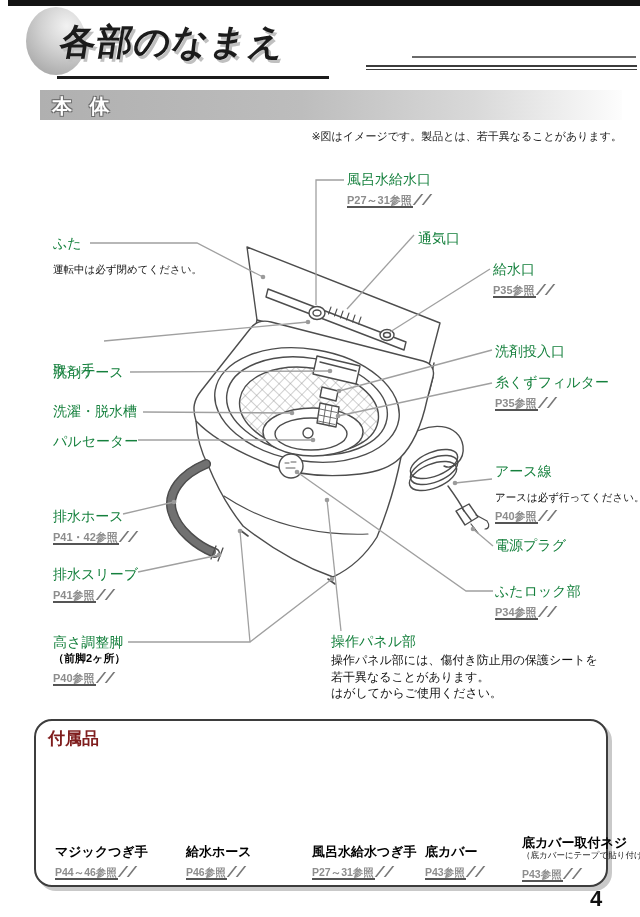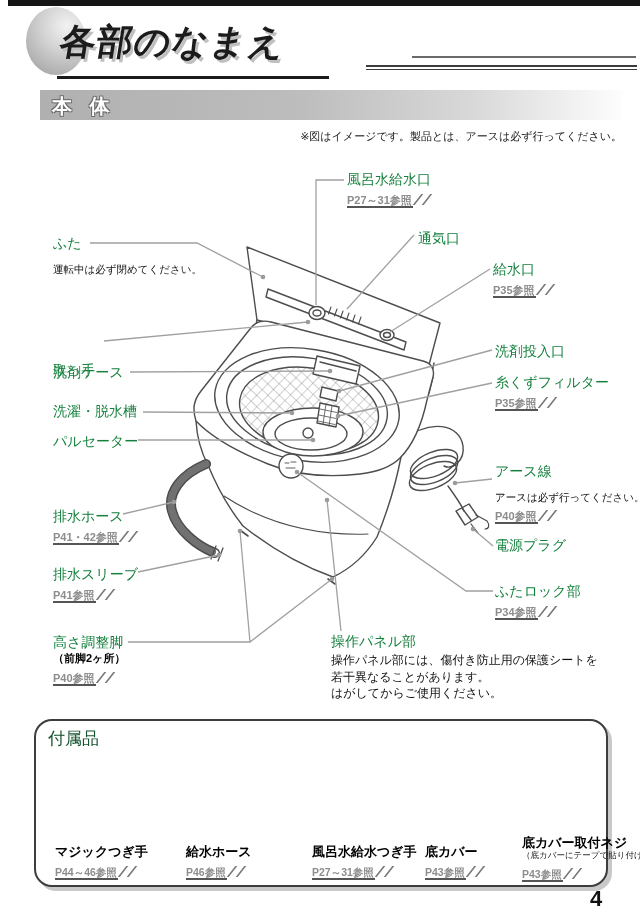--- a/index.html
+++ b/index.html
@@ -29,42 +29,42 @@
   .lbl .ds{font-size:10.5px;color:#111;white-space:nowrap;display:block;margin-top:12px;}
   .lbl .sb{font-size:11px;font-weight:700;color:#000;white-space:nowrap;display:block;margin-top:2px;}
   .reflink{display:inline-block;margin-top:3px;white-space:nowrap;}
   .reflink .rt{font-size:11px;font-weight:700;color:#8d8d8d;border-bottom:2px solid #555;padding:0 1px 0 0;}
   .sl{display:inline-block;width:7px;height:11px;border-left:2.5px solid #777;border-right:2.5px solid #777;
     transform:skewX(-38deg);margin-left:4px;vertical-align:-1px;}
   .sousa-desc{font-size:12px;color:#111;line-height:1.38;margin-top:3px;}
   
   .acc-box{position:absolute;left:34px;top:719px;width:570px;height:164px;border:2.5px solid #3d3d3d;
     border-radius:18px;background:#fff;box-shadow:4px 4px 0 #c9c9c9;}
-  .acc-title{position:absolute;left:48px;top:727px;font-size:17px;font-weight:400;color:#14532d;}
+  .acc-title{position:absolute;left:48px;top:727px;font-size:17px;font-weight:700;color:#7f1d1d;}
   .acc-lbl{position:absolute;line-height:1.1;}
   .acc-lbl .nm{font-size:13px;font-weight:700;color:#000;white-space:nowrap;display:block;}
   .acc-lbl .sb{font-size:8.5px;color:#111;white-space:nowrap;display:block;margin-top:1px;}
   .acc-lbl .reflink .rt{font-size:10.5px;}
   .pagenum{position:absolute;left:590px;top:886px;font-size:22px;font-weight:700;color:#111;}
   svg.diagram{position:absolute;left:0;top:0;width:640px;height:917px;}
 </style>
 </head>
 <body>
 
 <div class="topbar"></div>
 <div class="title-ellipse"></div>
 <div class="page-title">各部のなまえ</div>
 <div class="title-underline"></div>
 <div class="deco-line-a"></div>
 <div class="deco-line-b"></div>
 <div class="deco-line-c"></div>
 <div class="section-bar">
   <span>本 体</span>
 </div>
-<div class="note">※図はイメージです。製品とは、アースは必ず行ってください。</div>
+<div class="note">※図はイメージです。製品とは、若干異なることがあります。</div>
 
 <svg class="diagram" viewBox="0 0 640 917">
   <defs>
     <pattern id="mesh" width="8" height="8" patternUnits="userSpaceOnUse" patternTransform="rotate(35)">
       <path d="M0 0H8M0 0V8" stroke="#8a8a8a" stroke-width="0.8" fill="none"></path>
     </pattern>
   </defs>
 
   <g stroke="#4d4d4d" stroke-width="1.4" fill="none" stroke-linejoin="round" stroke-linecap="round">
 

